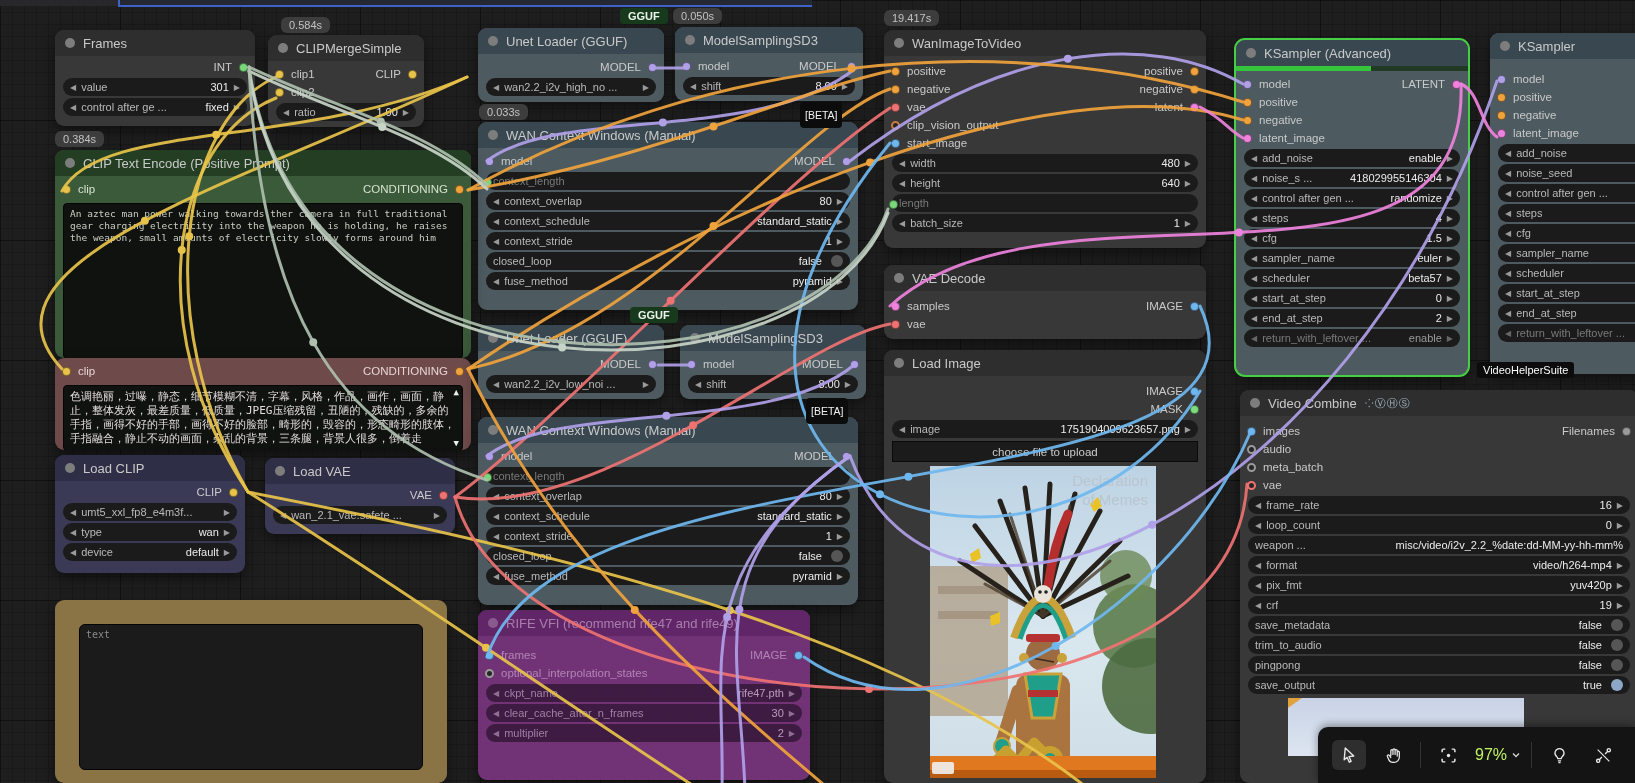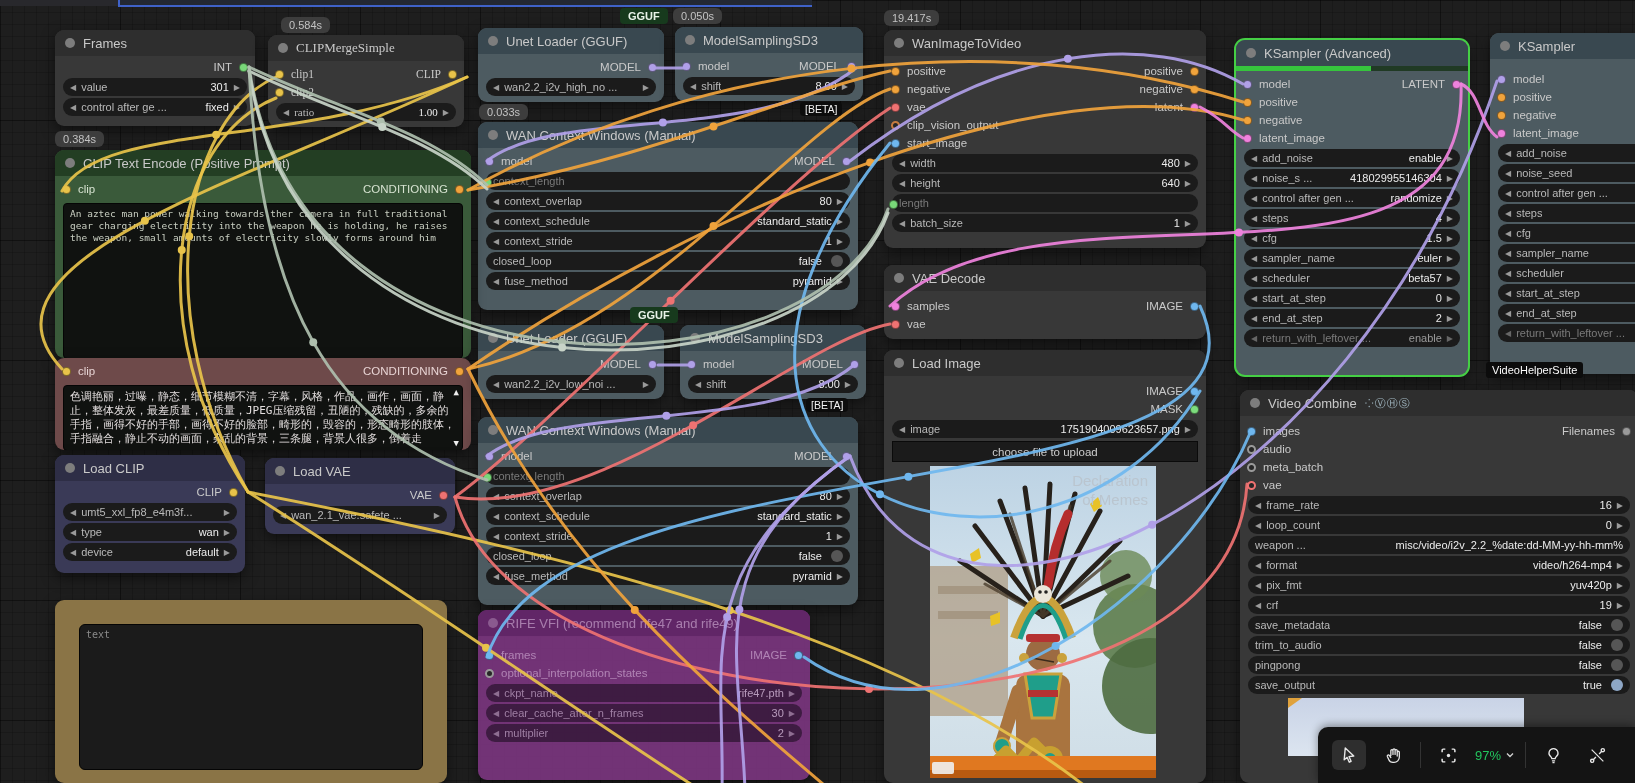--- a/index.html
+++ b/index.html
@@ -54,32 +54,32 @@
   .scrolldn{position:absolute;right:3px;bottom:2px;color:#efefef;font-size:9px;line-height:1;}
   .btnw{margin:3px 8px;height:19px;background:#1b1b1b;border:1px solid #0a0a0a;display:flex;align-items:center;
     justify-content:center;color:#cccccc;font-size:11.5px;}
   .imgbox{position:relative;background:linear-gradient(#bdd3e4 0%,#d9e7ef 55%,#cfdde6 100%);overflow:hidden;}
   .wm{position:absolute;top:6px;right:8px;text-align:right;color:rgba(185,196,205,.95);font-size:15px;line-height:1.25;z-index:2;}
   .prevbox{background:linear-gradient(#c9d3e6,#dce5f0);position:relative;overflow:hidden;}
   .prevbox:before{content:"";position:absolute;left:0;top:0;border-top:10px solid #e0a23c;border-right:14px solid transparent;}
   .badge{position:absolute;z-index:4;font-size:11px;padding:2px 8px;border-radius:6px;white-space:nowrap;}
   .b-timer{background:#3d3d3d;color:#c2c2c2;}
   .b-gguf{background:#173a1d;color:#eaf4ea;border-radius:4px;font-weight:bold;}
-  .b-beta{background:#0c0c0c;color:#f2f2f2;border-radius:4px;padding:1px 5px;font-size:10.5px;}
+  .b-beta{background:#0c0c0c;color:#f2f2f2;border-radius:4px;padding:7px 5px;font-size:10.5px;}
   .b-lib{background:#0c0c0c;color:#fdfdfd;border-radius:3px;padding:2px 6px;}
   .prog{height:5px;background:#203a24;} .prog i{display:block;height:100%;background:#36c43d;}
   #wires{position:absolute;left:0;top:0;z-index:3;pointer-events:none;}
   #topstrip{position:absolute;left:0;top:0;z-index:4;}
   #toolbar{position:absolute;left:1318px;top:727px;width:317px;height:56px;background:#141414;
     border-radius:10px 0 0 0;z-index:6;display:flex;align-items:center;gap:10px;padding:0 14px;box-sizing:border-box;
     box-shadow:0 -2px 8px rgba(0,0,0,.4);}
   .tool{width:34px;height:30px;display:flex;align-items:center;justify-content:center;border-radius:6px;flex:none;}
   .tool.selected{background:#2e2e2e;}
   .tsep{width:1px;height:26px;background:#333;flex:none;}
-  .tzoom{color:#22c55e;font-size:13px;display:flex;align-items:center;gap:4px;}
+  .tzoom{color:#bef264;font-size:16px;display:flex;align-items:center;gap:4px;}
 </style>
 </head>
 <body>
 
 <div id="canvas">
   <div id="topstrip">
     <div style="position:absolute;left:0;top:0;width:118px;height:6px;background:#28282c;"></div>
     <div style="position:absolute;left:118px;top:0;width:694px;height:7px;background:#232833;border-left:2px solid #3f62c9;border-bottom:2px solid #3f62c9;box-sizing:border-box;"></div>
   </div>
 
@@ -212,21 +212,21 @@
         <div class="rowwrap" style="position: relative;">
           <div class="widget">
             <span class="warr">◀</span>
             <span class="wlabel">control after ge ...</span>
             <span class="wvalue">fixed</span>
             <span class="warr">▶</span>
           </div>
         </div>
       </div>
     </div>
-    <div class="node t-gray" style="left: 268px; top: 35px; width: 196px; height: 92px; font-family: Liberation Serif, serif;">
+    <div class="node t-gray" style="left: 268px; top: 35px; width: 156px; height: 92px;">
       <div class="titlebar">
         <span class="tdot"></span>
         <span>CLIPMergeSimple</span>
       </div>
       <div class="rows" style="padding-top: 4px;">
         <div class="slotrow">
           <span class="sgroup">
             <span class="dot" style="background: rgb(232, 195, 74);"></span>
             <span>clip1</span>
           </span>
@@ -1168,14 +1168,14 @@
     </div>
     <div class="badge b-timer" style="left: 281px; top: 17px;">0.584s</div>
     <div class="badge b-gguf" style="left: 620px; top: 8px;">GGUF</div>
     <div class="badge b-timer" style="left: 673px; top: 8px;">0.050s</div>
     <div class="badge b-timer" style="left: 884px; top: 10px;">19.417s</div>
     <div class="badge b-timer" style="left: 479px; top: 104px;">0.033s</div>
     <div class="badge b-beta" style="left: 800px; top: 102px;">[BETA]</div>
     <div class="badge b-timer" style="left: 55px; top: 131px; text-align: right;">0.384s</div>
     <div class="badge b-gguf" style="left: 630px; top: 307px;">GGUF</div>
     <div class="badge b-beta" style="left: 806px; top: 398px;">[BETA]</div>
-    <div class="badge b-lib" style="left: 1477px; top: 362px; margin-left: 9px;">VideoHelperSuite</div>
+    <div class="badge b-lib" style="left: 1477px; top: 362px;">VideoHelperSuite</div>
   </div>
 
 </body></html>

